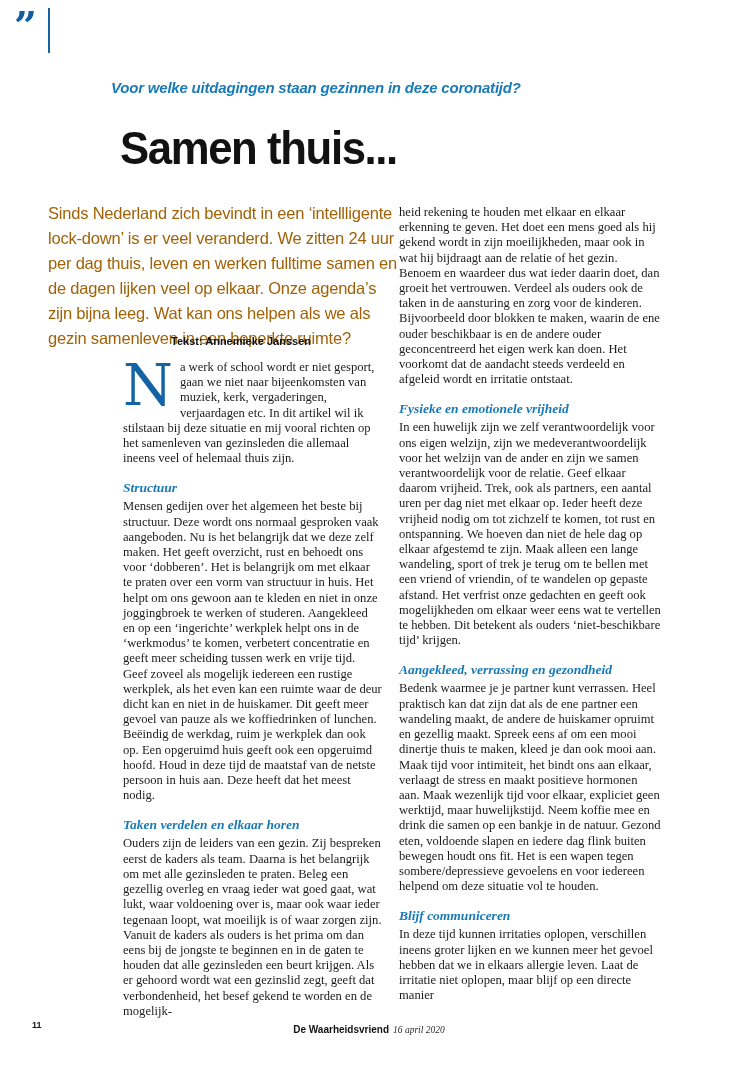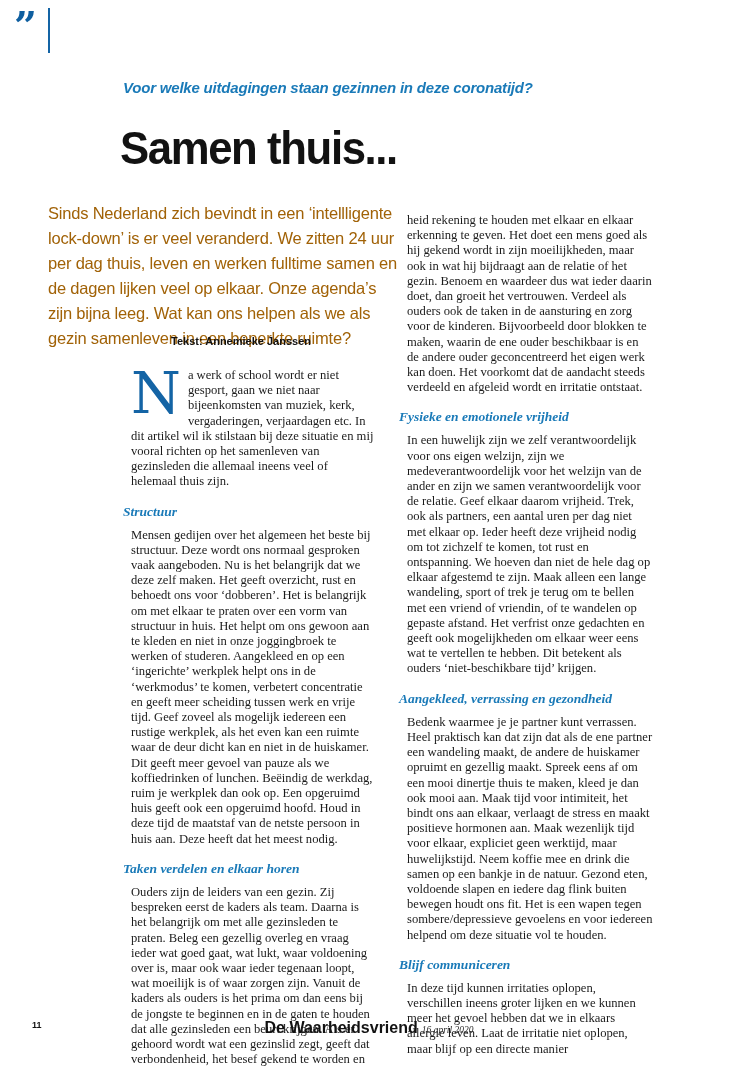--- a/index.html
+++ b/index.html
@@ -11,21 +11,21 @@
   .quote-glyph {
     position:absolute; left:14px; top:6px;
     font-family:"DejaVu Serif", serif; font-weight:700;
     font-size:40px; line-height:1; color:#0f5fa0;
   }
   .vbar {
     position:absolute; left:48px; top:8px; width:2px; height:45px;
     background:#1464a5;
   }
   .kicker {
-    position:absolute; left:123px; top:79px; width:430px;
+    position:absolute; left:111px; top:79px; width:430px;
     font-family:"Liberation Sans", sans-serif; font-style:italic; font-weight:700;
     font-size:15px; color:#1a7ab8; letter-spacing:-0.2px;
   }
   .title {
     position:absolute; left:120px; top:120px;
     font-family:"Liberation Sans", sans-serif; font-weight:800;
     font-size:47px; letter-spacing:-1.5px; color:#121212; white-space:nowrap;
     transform:scaleX(0.93); transform-origin:left top;
   }
   .intro {
@@ -37,41 +37,41 @@
     position:absolute; left:123px; top:335px;
     font-family:"Liberation Sans", sans-serif; font-weight:700;
     font-size:11px; color:#121212;padding-left:48px;
   }
   .col {
     position:absolute; font-size:12.6px; line-height:15.2px;
     color:#1b1b1b; text-align:left;
   }
   .col-1 { left:123px; top:360px;  width:259px; }
   .col-2 { left:399px; top:205px;  width:262px; }
-  .col p { margin:8px; }
+  .col p { margin:0; }
   .section-heading {
     font-family:Liberation Serif, serif; font-style:italic; font-weight:700;
     font-size:13.5px; line-height:16px; color:#1a7ab8;
     margin-top:14px; margin-bottom:3px;
   }
   .drop-cap {
     float:left;
     font-family:"DejaVu Serif", serif; font-weight:400;
     font-size:57px; line-height:44px; color:#1464a5;
     margin:3px 7px 0 0;
   }
   .footer-pagenum {
     position:absolute; left:32px; top:1020px;
     font-family:"Liberation Sans", sans-serif; font-weight:700; font-size:9px; color:#121212;
   }
   .footer-center {
     position:absolute; left:0; top:1019px; width:738px; text-align:center;
   }
   .footer-mag {
-    font-family:"Liberation Sans", sans-serif; font-weight:700; font-size:16px; color:#121212;
+    font-family:"Liberation Sans", sans-serif; font-weight:700; font-size:10px; color:#121212;
   }
   .footer-date {
     font-family:"Liberation Serif", serif; font-style:italic; font-size:9.5px; color:#2a2a2a;
     margin-left:4px;
     margin-top:36px;
   }
 </style>
 </head>
 <body>
 

